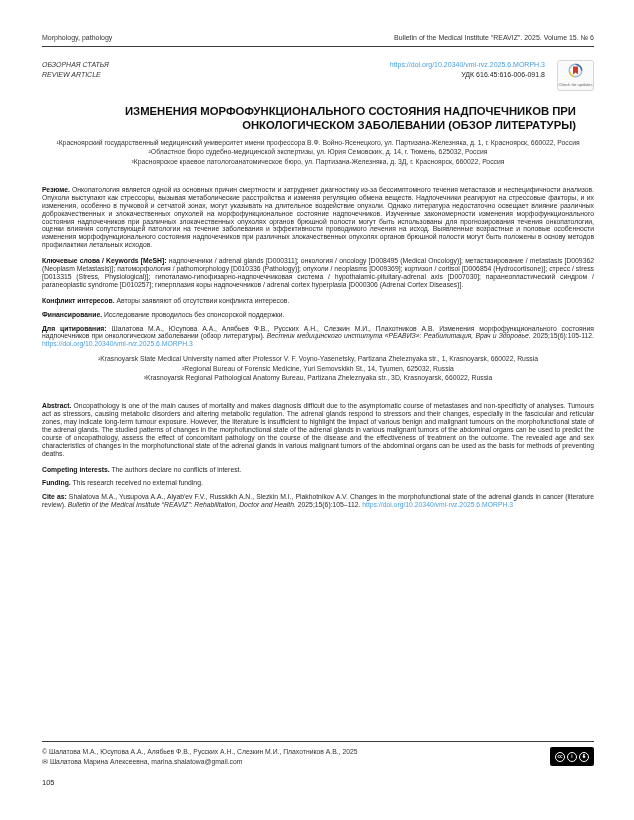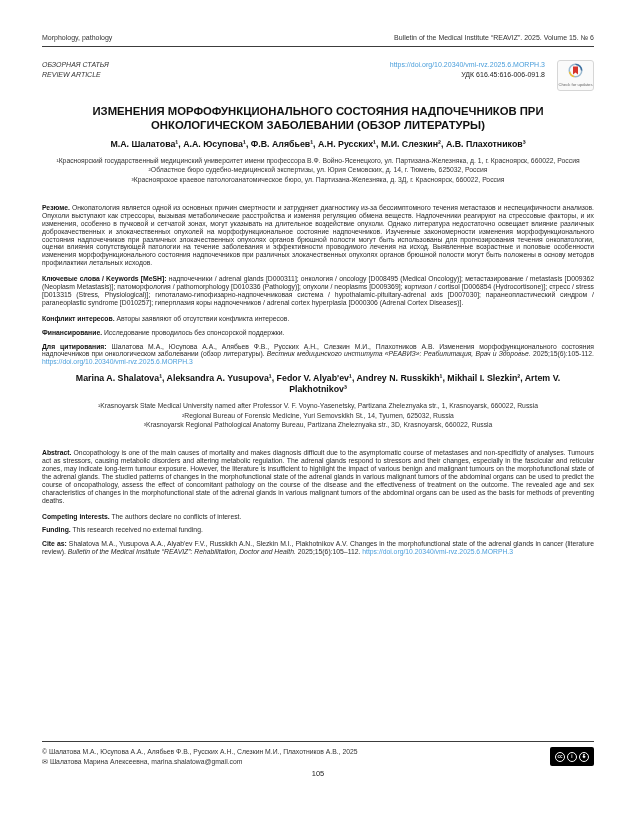--- a/index.html
+++ b/index.html
@@ -69,21 +69,21 @@
     font-size: 4.2px;
     line-height: 4.8px;
     color: #666;
     text-align: center;
     margin-top: 1px;
   }
 
   
   .title-ru, .title-en {
     margin-top: 13px;
-    text-align: center;
+    text-align: right;
     font-weight: bold;
     font-size: 11.3px;
     line-height: 14px;
     color: #111;
     padding: 0 18px;
   }
   .title-en { margin-top: 20px; }
   .authors {
     margin-top: 7px;
     text-align: center;
@@ -126,23 +126,22 @@
     border-top: 1.6px solid #3c3c3c;
   }
   .footer-line {
     font-size: 6.8px;
     line-height: 9.5px;
     color: #333;
   }
   .footer-line:first-of-type { margin-top: 5px; }
   .email-icon { font-size: 7px; margin-right: 2px; }
   .page-number {
-    text-align: center;
     font-size: 7.5px;
-    margin-top: 3px;
+    margin-top: 12px;
     color: #222;
   }
   .cc-badge {
     position: absolute;
     right: 0;
     top: 6px;
     width: 44px;
     height: 19px;
     background: #000;
     border-radius: 2px;
@@ -193,21 +192,20 @@
             <path d="M2.5 14 A10 10 0 0 0 10 21.8" fill="none" stroke="#f0c33c" stroke-width="2.4"></path>
             <path d="M12 2.2 A10 10 0 0 1 21.8 12" fill="none" stroke="#3c6e9f" stroke-width="2.4"></path>
             <path d="M8 5.5h8v13l-4-3.2-4 3.2z" fill="#d7352c"></path>
           </svg>
         </span>
         <span class="crossmark-label">Check for updates</span>
       </div>
     </div>
 
     <div class="title-ru">ИЗМЕНЕНИЯ МОРФОФУНКЦИОНАЛЬНОГО СОСТОЯНИЯ НАДПОЧЕЧНИКОВ ПРИ ОНКОЛОГИЧЕСКОМ ЗАБОЛЕВАНИИ (ОБЗОР ЛИТЕРАТУРЫ)</div>
-    <div class="authors">М.А. Шалатова¹, А.А. Юсупова¹, Ф.В. Алябьев¹, А.Н. Русских¹, М.И. Слезкин², А.В. Плахотников³</div>
     <div class="affiliations">
       <div>¹Красноярский государственный медицинский университет имени профессора В.Ф. Войно-Ясенецкого, ул. Партизана-Железняка, д. 1, г. Красноярск, 660022, Россия</div>
       <div>²Областное бюро судебно-медицинской экспертизы, ул. Юрия Семовских, д. 14, г. Тюмень, 625032, Россия</div>
       <div>³Красноярское краевое патологоанатомическое бюро, ул. Партизана-Железняка, д. 3Д, г. Красноярск, 660022, Россия</div>
     </div>
 
     <p class="par mt-lg">
       <span class="lab">Резюме.</span>
       <span>Онкопатология является одной из основных причин смертности и затрудняет диагностику из-за бессимптомного течения метастазов и неспецифичности анализов. Опухоли выступают как стрессоры, вызывая метаболические расстройства и изменяя регуляцию обмена веществ. Надпочечники реагируют на стрессовые факторы, и их изменения, особенно в пучковой и сетчатой зонах, могут указывать на длительное воздействие опухоли. Однако литература недостаточно освещает влияние различных доброкачественных и злокачественных опухолей на морфофункциональное состояние надпочечников. Изученные закономерности изменения морфофункционального состояния надпочечников при различных злокачественных опухолях органов брюшной полости могут быть использованы для прогнозирования течения онкопатологии, оценки влияния сопутствующей патологии на течение заболевания и эффективности проводимого лечения на исход. Выявленные возрастные и половые особенности изменения морфофункционального состояния надпочечников при различных злокачественных опухолях органов брюшной полости могут быть положены в основу методов профилактики летальных исходов.</span>
     </p>
@@ -228,21 +226,20 @@
     </p>
 
     <p class="par mt-sm">
       <span class="lab">Для цитирования:</span>
       <span>Шалатова М.А., Юсупова А.А., Алябьев Ф.В., Русских А.Н., Слезкин М.И., Плахотников А.В. Изменения морфофункционального состояния надпочечников при онкологическом заболевании (обзор литературы).</span>
       <span class="ital">Вестник медицинского института «РЕАВИЗ»: Реабилитация, Врач и Здоровье.</span>
       <span>2025;15(6):105-112.</span>
       <a class="link">https://doi.org/10.20340/vmi-rvz.2025.6.MORPH.3</a>
     </p>
 
-    <div class="authors">Marina A. Shalatova¹, Aleksandra A. Yusupova¹, Fedor V. Alyab'ev¹, Andrey N. Russkikh¹, Mikhail I. Slezkin², Artem V. Plakhotnikov³</div>
     <div class="affiliations">
       <div>¹Krasnoyarsk State Medical University named after Professor V. F. Voyno-Yasenetsky, Partizana Zheleznyaka str., 1, Krasnoyarsk, 660022, Russia</div>
       <div>²Regional Bureau of Forensic Medicine, Yuri Semovskikh St., 14, Tyumen, 625032, Russia</div>
       <div>³Krasnoyarsk Regional Pathological Anatomy Bureau, Partizana Zheleznyaka str., 3D, Krasnoyarsk, 660022, Russia</div>
     </div>
 
     <p class="par mt-lg">
       <span class="lab">Abstract.</span>
       <span>Oncopathology is one of the main causes of mortality and makes diagnosis difficult due to the asymptomatic course of metastases and non-specificity of analyses. Tumours act as stressors, causing metabolic disorders and altering metabolic regulation. The adrenal glands respond to stressors and their changes, especially in the fascicular and reticular zones, may indicate long-term tumour exposure. However, the literature is insufficient to highlight the impact of various benign and malignant tumours on the morphofunctional state of the adrenal glands. The studied patterns of changes in the morphofunctional state of the adrenal glands in various malignant tumors of the abdominal organs can be used to predict the course of oncopathology, assess the effect of concomitant pathology on the course of the disease and the effectiveness of treatment on the outcome. The revealed age and sex characteristics of changes in the morphofunctional state of the adrenal glands in various malignant tumors of the abdominal organs can be used as the basis for methods of preventing deaths.</span>
     </p>

